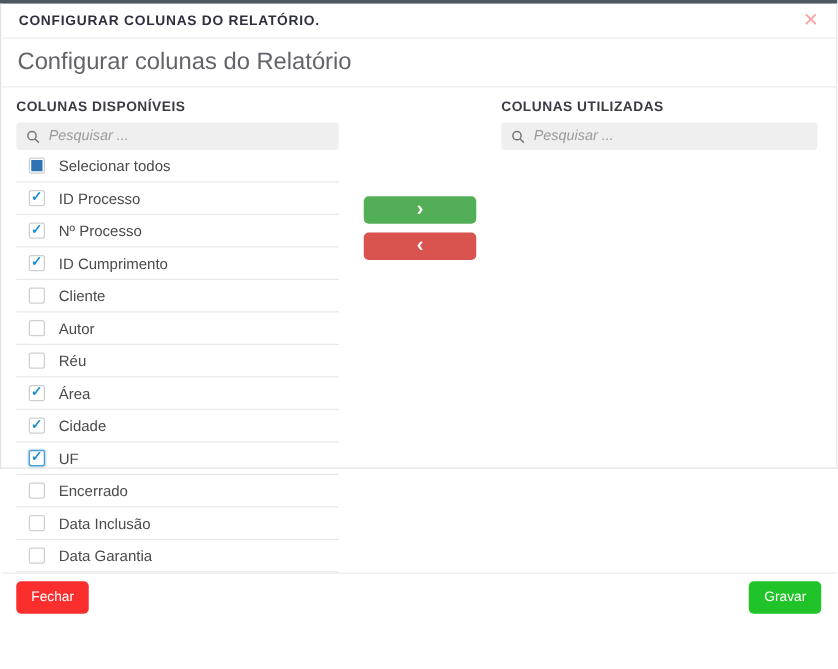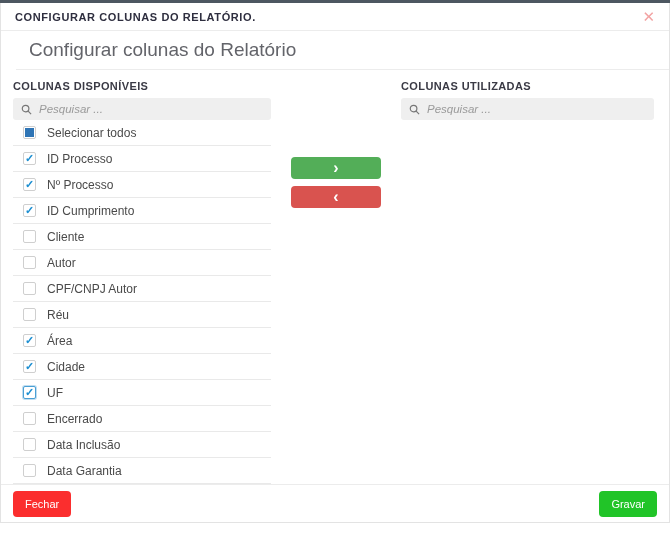--- a/index.html
+++ b/index.html
@@ -5,21 +5,21 @@
   * { margin:0; padding:0; box-sizing:border-box; }
   html,body { width:670px; height:535px; }
   body {
     font-family:"Liberation Sans", sans-serif;
     background:#ffffff;
     color:#4a4a4a;
     overflow:hidden;
   }
   .top-strip { height:3px; background:#4d5761; width:100%; }
   .modal {
-    width:670px; height:520px;
+    width:670px; height:372px;
     background:#fff;
     border-left:1px solid #e3e3e3;
     border-right:1px solid #e3e3e3;
     border-bottom:1px solid #e3e3e3;
     display:flex; flex-direction:column;
   }
   .modal-header {
     height:28px; flex:0 0 28px;
     display:flex; align-items:center; justify-content:space-between;
     padding:0 14px;
@@ -31,21 +31,20 @@
   }
   .close-x {
     color:#f2a3a3; font-size:15px; line-height:1; cursor:pointer;
     font-weight:400;
   }
   .title-block {
     flex:0 0 39px;
     display:flex; align-items:center;
     padding:0 13px;
     border-bottom:1px solid #ececec;
-    margin-left:15px;
   }
   .title-block .big-title { font-size:19px; color:#63646a; font-weight:400; }
   .content {
     flex:1 1 auto;
     display:flex;
     padding:10px 15px 0 12px;
   }
   .col-left { width:258px; flex:0 0 258px; }
   .col-mid {
     width:130px; flex:0 0 130px;
@@ -159,24 +158,20 @@
           <div class="row">
             <span class="cb"></span>
             <span class="lbl">Cliente</span>
           </div>
           <div class="row">
             <span class="cb"></span>
             <span class="lbl">Autor</span>
           </div>
           <div class="row">
             <span class="cb"></span>
-            <span class="lbl">CPF/CNPJ Autor</span>
-          </div>
-          <div class="row">
-            <span class="cb"></span>
             <span class="lbl">Réu</span>
           </div>
           <div class="row">
             <span class="cb">✓</span>
             <span class="lbl">Área</span>
           </div>
           <div class="row">
             <span class="cb">✓</span>
             <span class="lbl">Cidade</span>
           </div>

